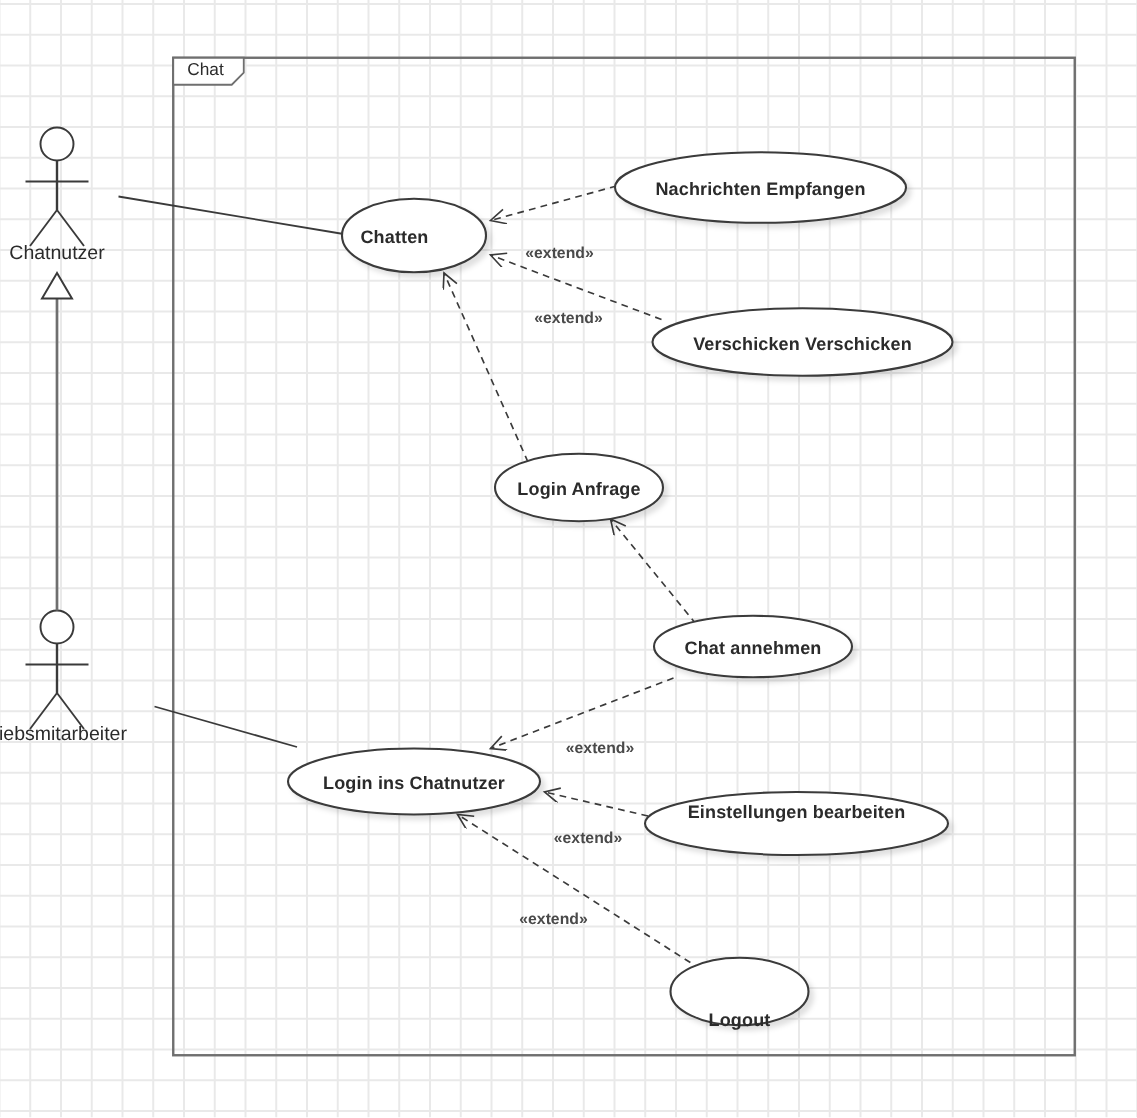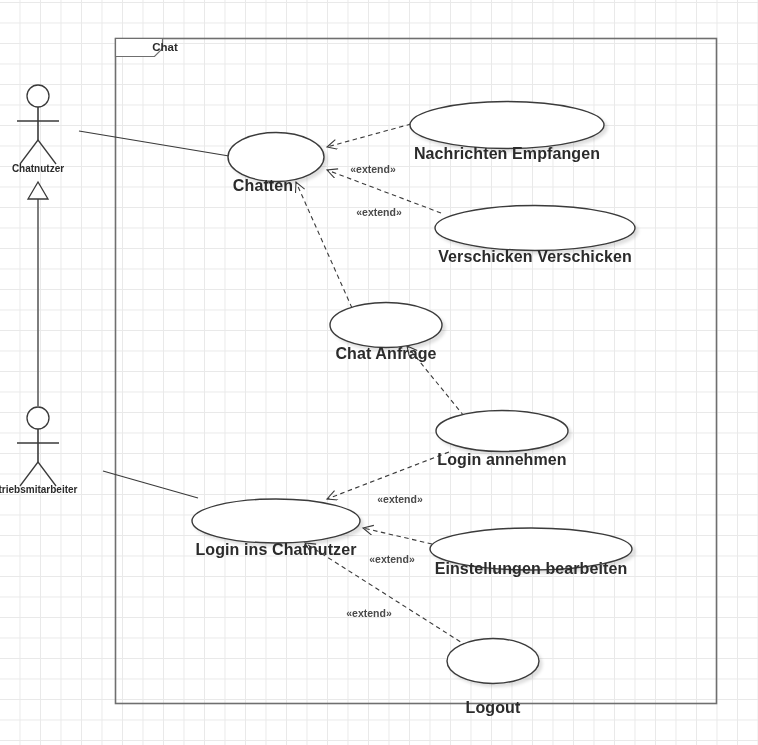--- a/index.html
+++ b/index.html
@@ -33,44 +33,42 @@
   .uc-label,
   .actor-label,
   .ext-label,
   .frame-label {
     position: absolute;
     white-space: nowrap;
     pointer-events: none;
   }
   .uc-label {
     color: #2b2b2b;
-    font-size: 16px;
+    font-size: 12px;
     font-weight: 700;
     letter-spacing: 0.1px;
     transform: translate(-50%, -50%);
-    margin-top: 28px;
   }
   .actor-label {
     color: #2b2b2b;
-    font-size: 10px;
-    font-weight: 700;
+    font-size: 13px;
+    font-weight: 400;
     transform: translate(-50%, -50%);
   }
   .ext-label {
     color: #4a4a4a;
     font-size: 10.5px;
     font-weight: 700;
     transform: translate(-50%, -50%);
   }
   .frame-label {
     color: #2b2b2b;
     font-size: 11.5px;
-    font-weight: 700;
+    font-weight: 400;
     transform: translate(-50%, -50%);
-    margin-left: 28px;
   }
 </style>
 </head>
 <body>
 
 <div id="canvas">
 
   <svg id="svg-layer" viewBox="0 0 758 745" xmlns="http://www.w3.org/2000/svg">
     <defs>
       <marker id="open-arrow" markerWidth="14" markerHeight="14" refX="11" refY="5" orient="auto" markerUnits="userSpaceOnUse">
@@ -133,22 +131,22 @@
   <div id="labels-layer">
       <div class="frame-label" style="left: 137px; top: 47px;">Chat</div>
       <div class="ext-label" style="left: 373px; top: 169px;">«extend»</div>
       <div class="ext-label" style="left: 379px; top: 212px;">«extend»</div>
       <div class="ext-label" style="left: 400px; top: 499px;">«extend»</div>
       <div class="ext-label" style="left: 392px; top: 559px;">«extend»</div>
       <div class="ext-label" style="left: 369px; top: 613px;">«extend»</div>
       <div class="uc-label" style="left: 263px; top: 157.5px;">Chatten</div>
       <div class="uc-label" style="left: 507px; top: 125.5px;">Nachrichten Empfangen</div>
       <div class="uc-label" style="left: 535px; top: 228.5px;">Verschicken Verschicken</div>
-      <div class="uc-label" style="left: 386px; top: 325.5px;">Chat Anfrage</div>
-      <div class="uc-label" style="left: 502px; top: 431.5px;">Login annehmen</div>
+      <div class="uc-label" style="left: 386px; top: 325.5px;">Login Anfrage</div>
+      <div class="uc-label" style="left: 502px; top: 431.5px;">Chat annehmen</div>
       <div class="uc-label" style="left: 276px; top: 521.5px;">Login ins Chatnutzer</div>
       <div class="uc-label" style="left: 531px; top: 541px;">Einstellungen bearbeiten</div>
       <div class="uc-label" style="left: 493px; top: 680px;">Logout</div>
       <div class="actor-label" style="left: 38px; top: 168px;">Chatnutzer</div>
       <div class="actor-label" style="left: 38px; top: 489px;">triebsmitarbeiter</div>
     </div>
 
 </div>
 
 </body></html>

